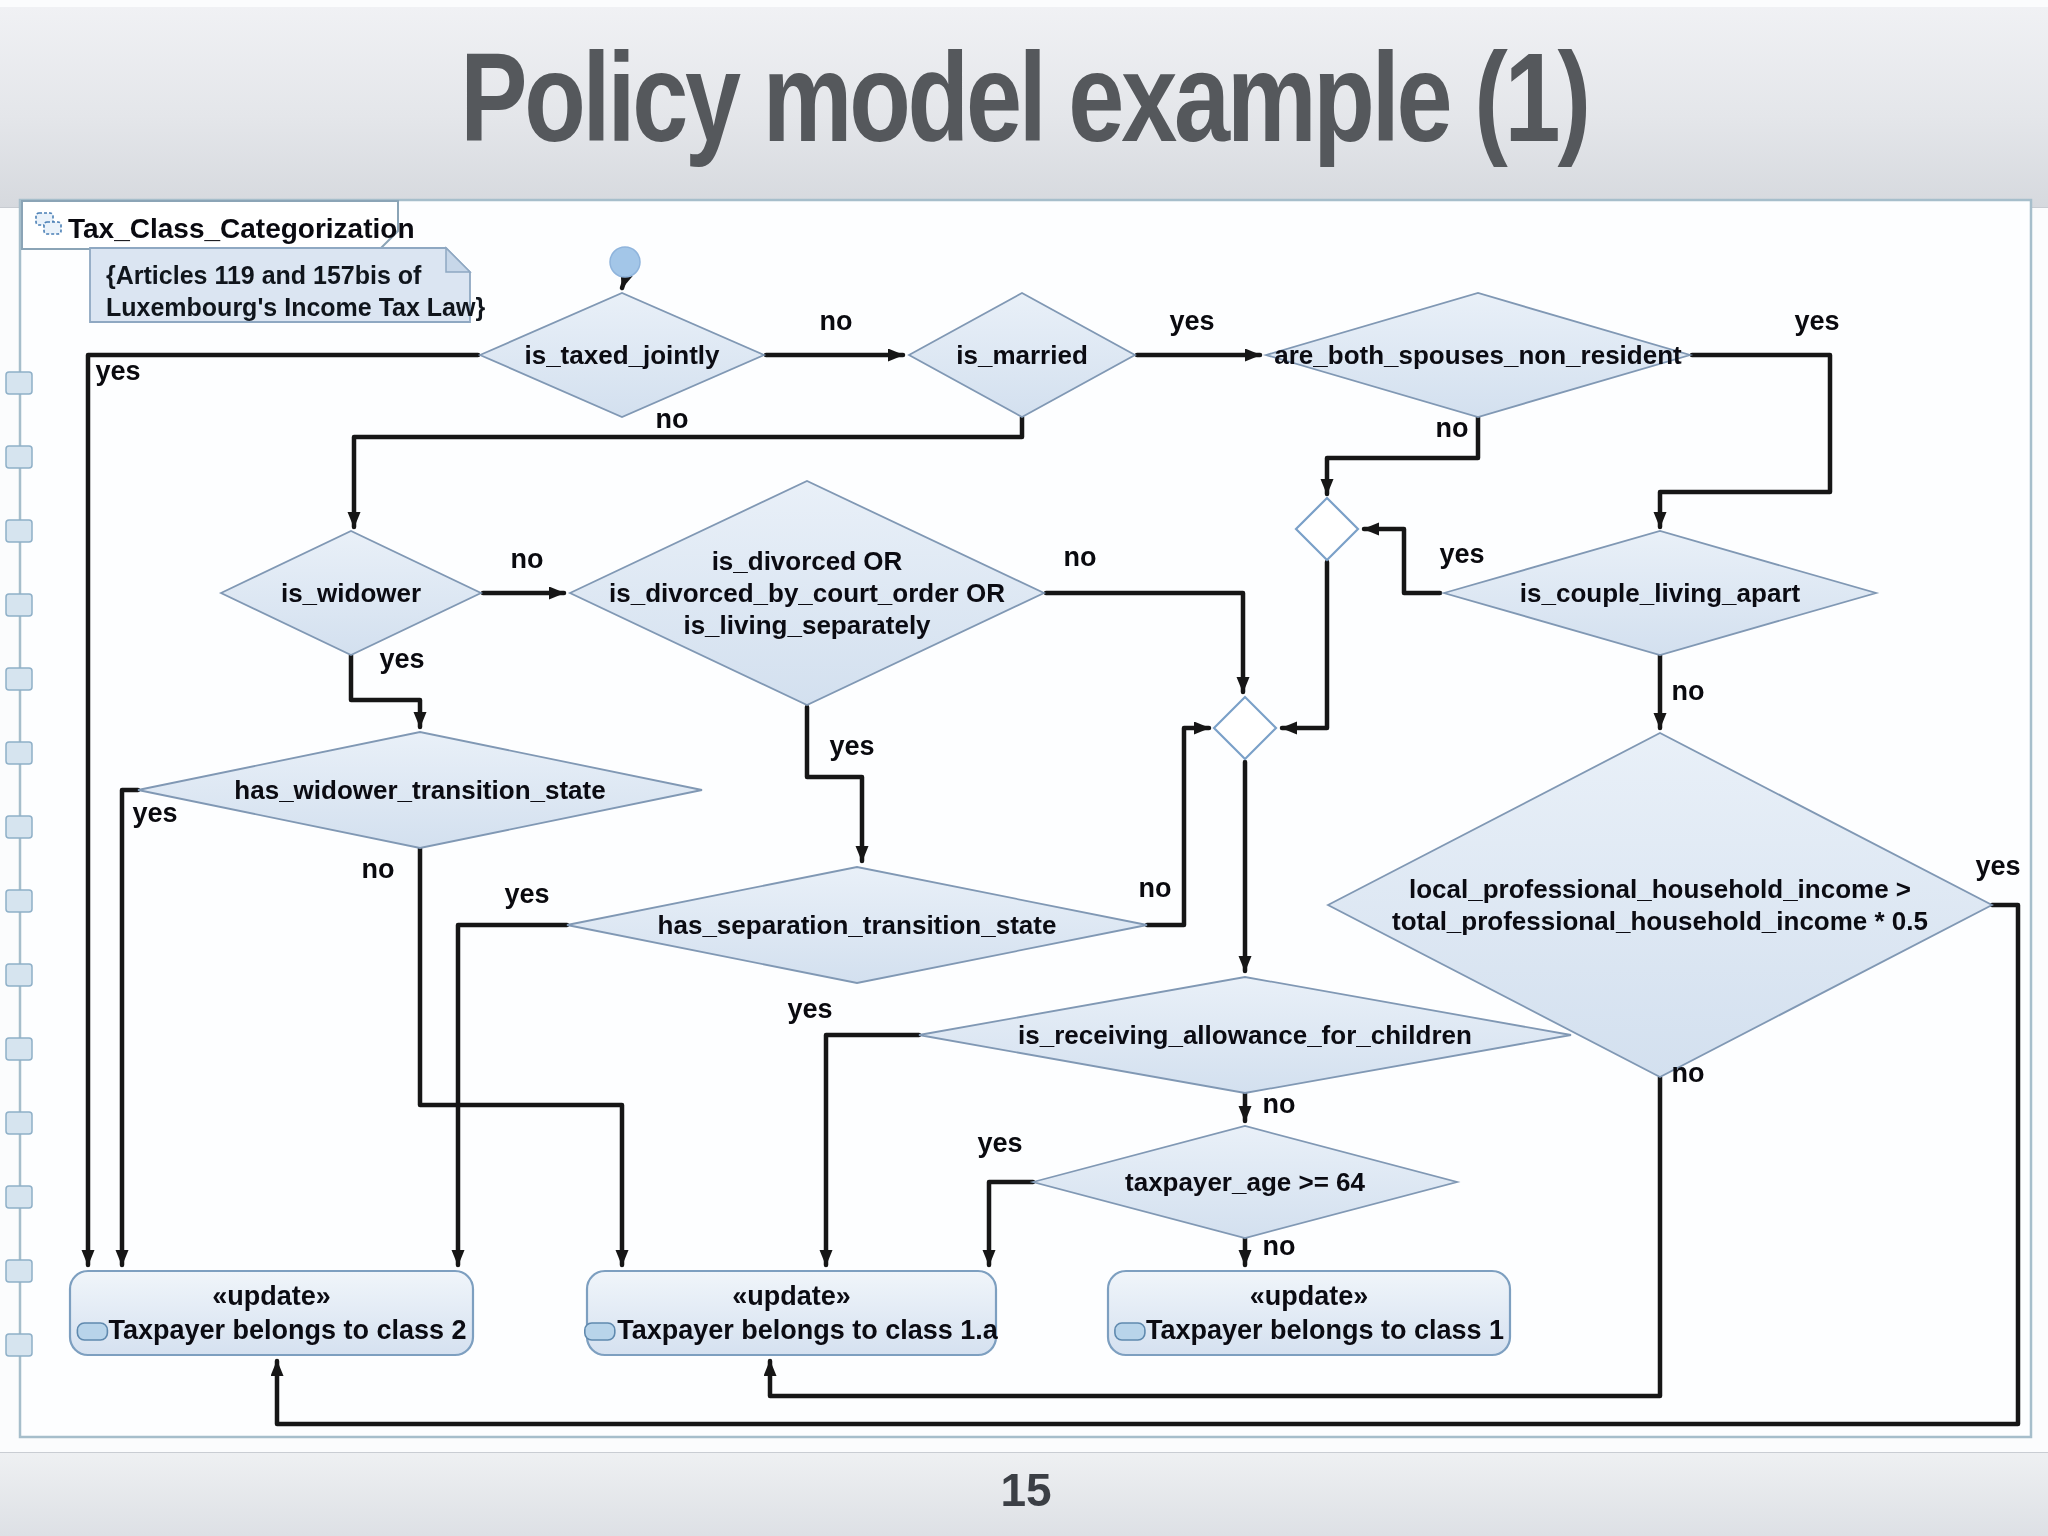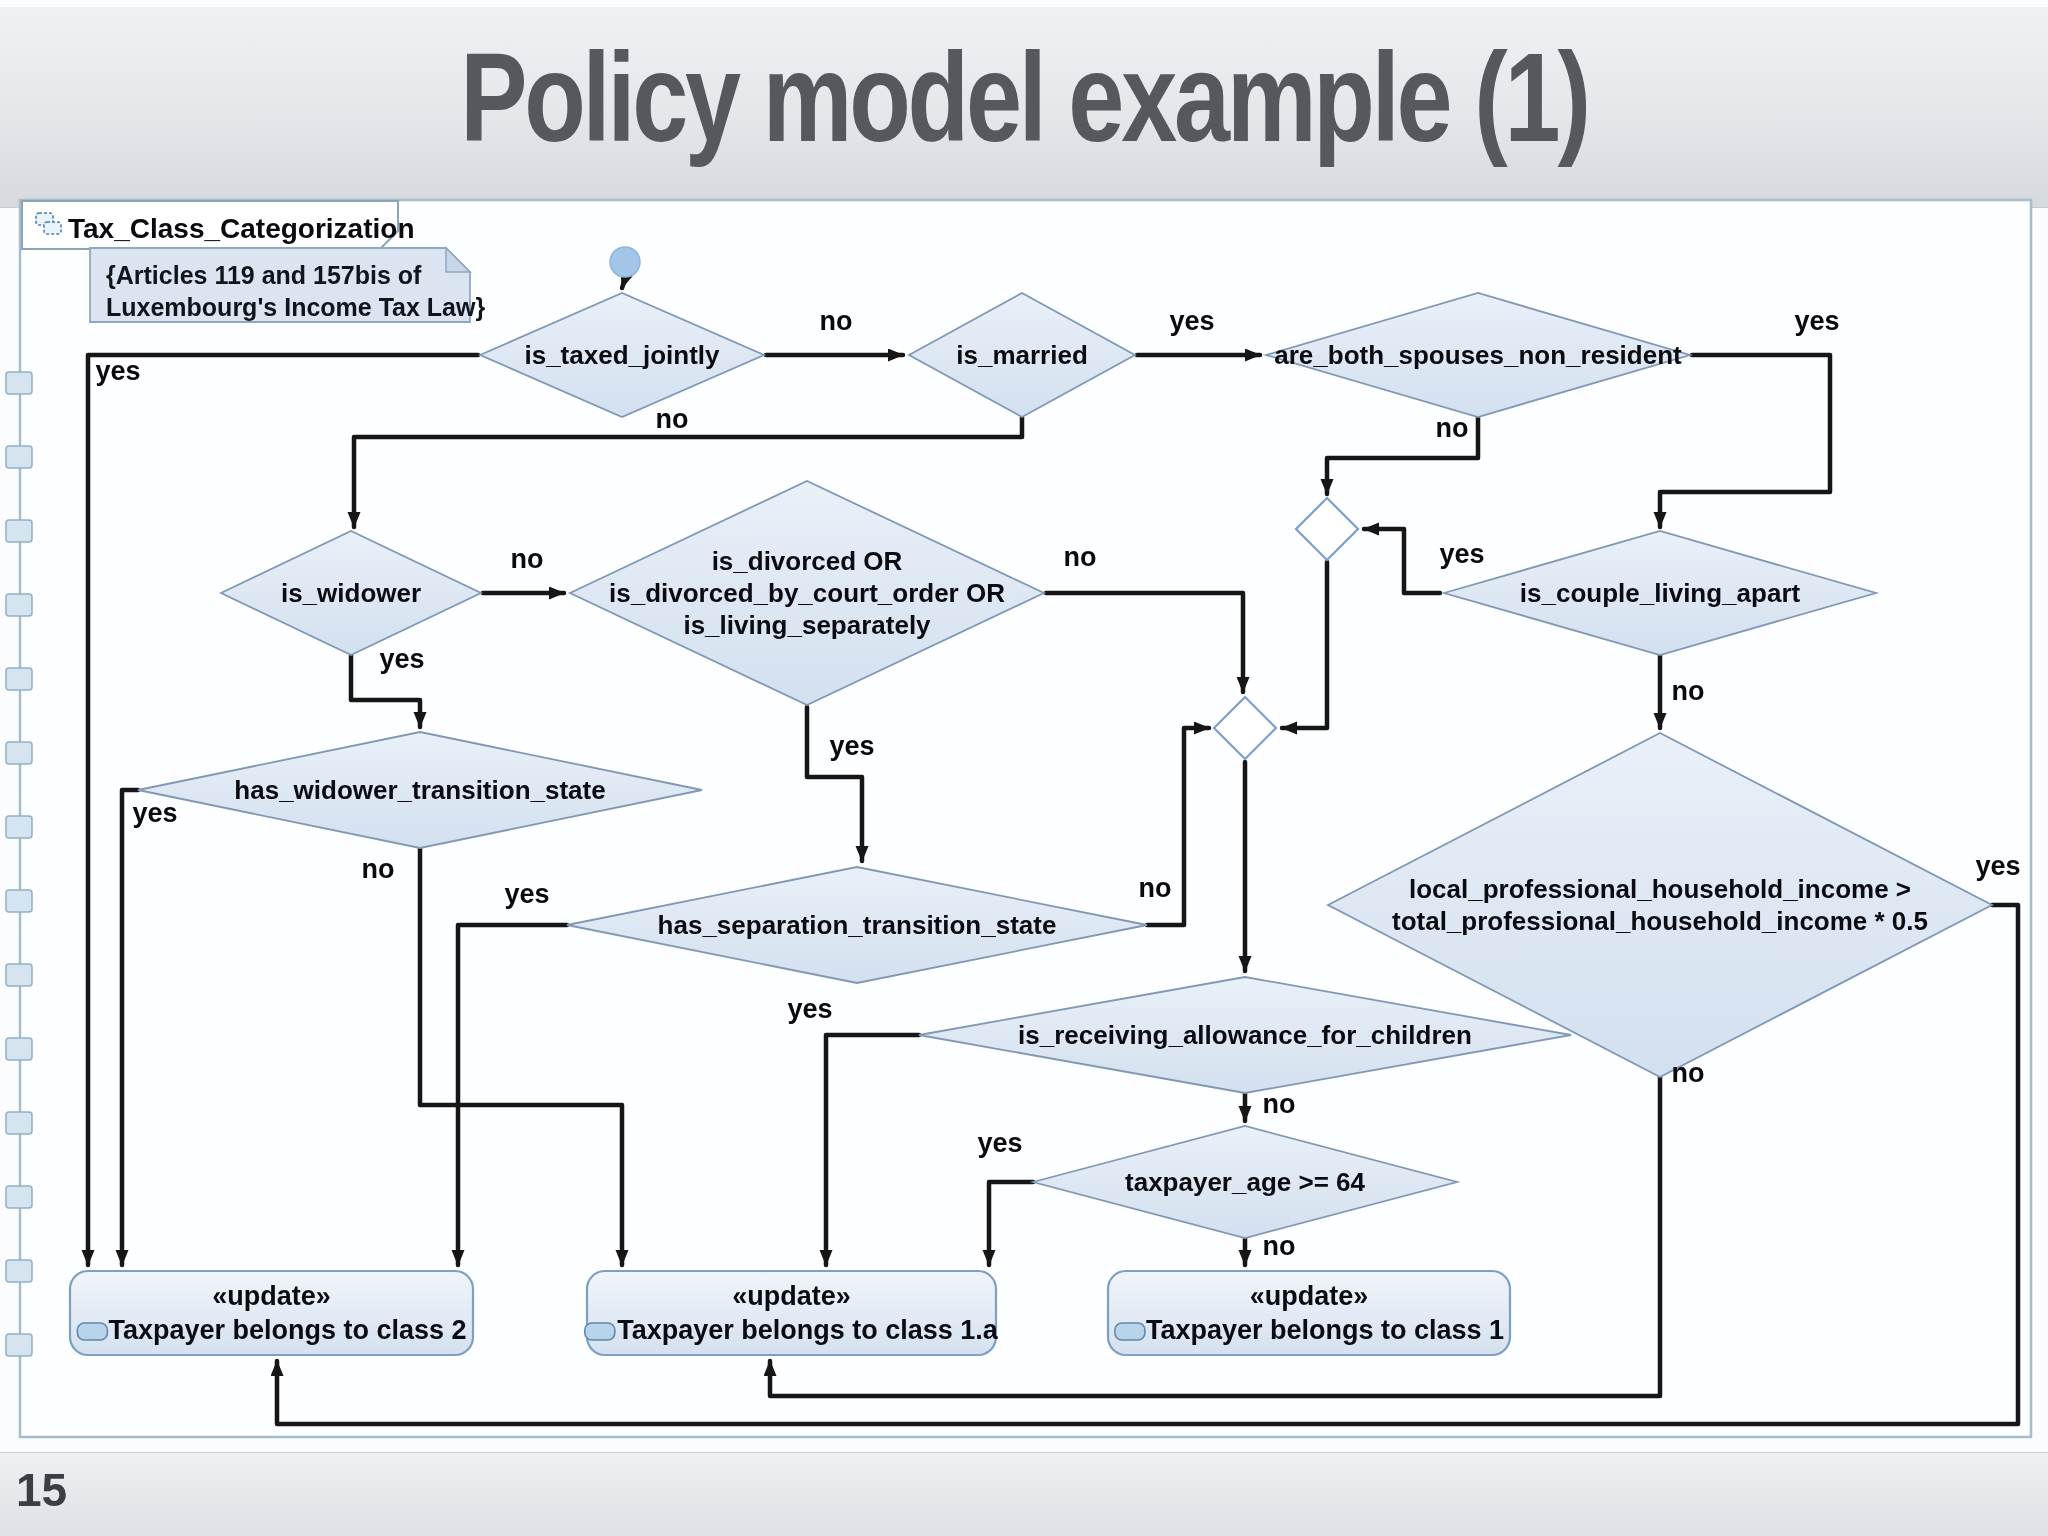--- a/index.html
+++ b/index.html
@@ -25,21 +25,21 @@
   .decision{fill:url(#nodeGrad);stroke:#8098b4;stroke-width:1.8;}
   .merge{fill:#ffffff;stroke:#7aa0c8;stroke-width:2.2;}
   .start{fill:#a3c6e8;stroke:#8fb4dc;stroke-width:1.5;}
   .node-label{font:bold 26px "Liberation Sans",sans-serif;fill:#0b0b12;text-anchor:middle;}
   .action-box{fill:url(#actionGrad);stroke:#7d9fc0;stroke-width:2.2;}
   .action-stereo{font:bold 27px "Liberation Sans",sans-serif;fill:#0b0b12;text-anchor:middle;}
   .action-label{font:bold 27px "Liberation Sans",sans-serif;fill:#0b0b12;text-anchor:middle;}
   .obj-icon{fill:#b8d4ea;stroke:#5f89ae;stroke-width:1.6;}
   .footer{position:absolute;left:0;top:1452px;width:2048px;height:84px;
           background:linear-gradient(#eef0f2,#dde0e5);border-top:1px solid #c9cdd3;}
-  .page-number{position:absolute;left:16px;right:0;top:10px;text-align:left;
+  .page-number{position:absolute;left:4px;right:0;top:10px;text-align:center;
                font-size:46px;font-weight:bold;color:#3b3f45;}
 </style>
 </head>
 <body>
 
 <div class="slide">
   <div class="title-band">
     <h1>Policy model example (1)</h1>
   </div>
 

